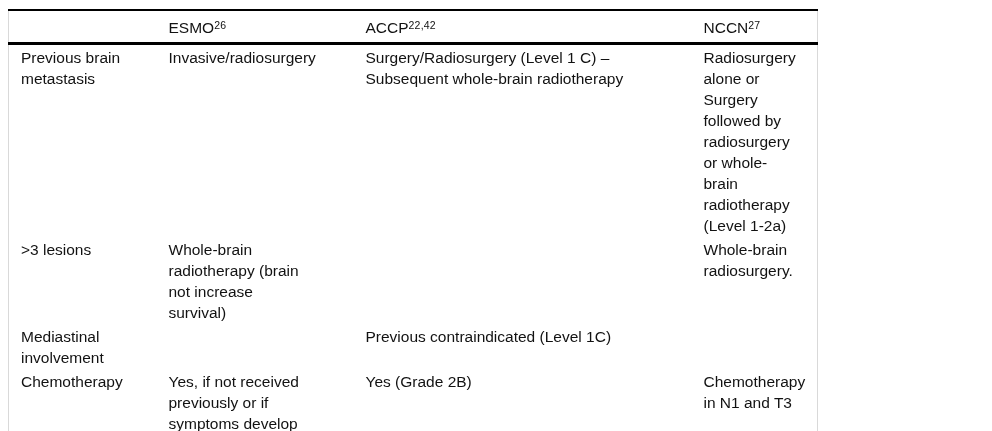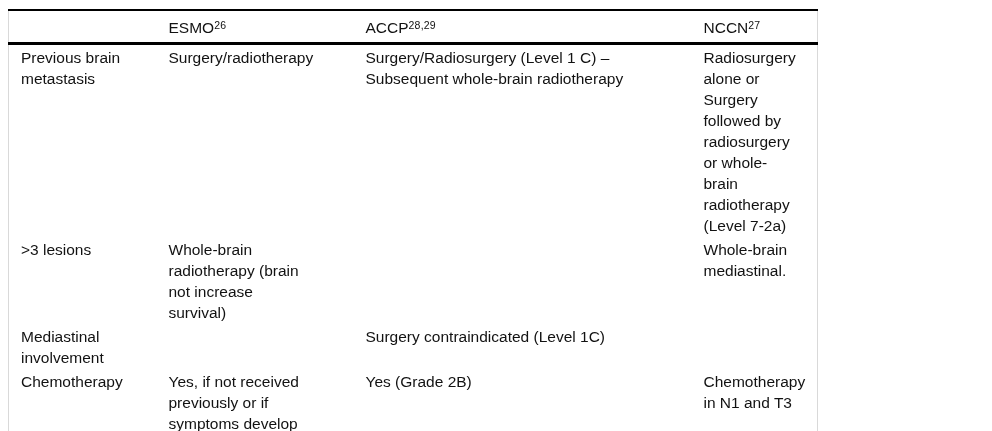--- a/index.html
+++ b/index.html
@@ -63,49 +63,49 @@
     <colgroup>
       <col class="c1">
         <col class="c2">
         <col class="c3">
         <col class="c4">
     </colgroup>
     <thead>
       <tr>
         <th><span></span><sup></sup></th>
         <th><span>ESMO</span><sup>26</sup></th>
-        <th><span>ACCP</span><sup>28,29</sup></th>
+        <th><span>ACCP</span><sup>22,42</sup></th>
         <th><span>NCCN</span><sup>27</sup></th>
       </tr>
     </thead>
     <tbody>
       <tr>
         <td>Previous brain
 metastasis</td>
-        <td>Surgery/radiotherapy</td>
+        <td>Invasive/radiosurgery</td>
         <td>Surgery/Radiosurgery (Level 1 C) –
 Subsequent whole-brain radiotherapy</td>
         <td>Radiosurgery alone or Surgery
 followed by radiosurgery or whole-
-brain radiotherapy (Level 7-2a)</td>
+brain radiotherapy (Level 1-2a)</td>
       </tr>
       <tr>
         <td>&gt;3 lesions</td>
         <td>Whole-brain
 radiotherapy (brain
 not increase
 survival)</td>
         <td></td>
-        <td>Whole-brain mediastinal.</td>
+        <td>Whole-brain radiosurgery.</td>
       </tr>
       <tr>
         <td>Mediastinal
 involvement</td>
         <td></td>
-        <td>Surgery contraindicated (Level 1C)</td>
+        <td>Previous contraindicated (Level 1C)</td>
         <td></td>
       </tr>
       <tr>
         <td>Chemotherapy</td>
         <td>Yes, if not received
 previously or if
 symptoms develop</td>
         <td>Yes (Grade 2B)</td>
         <td>Chemotherapy in N1 and T3</td>
       </tr>

